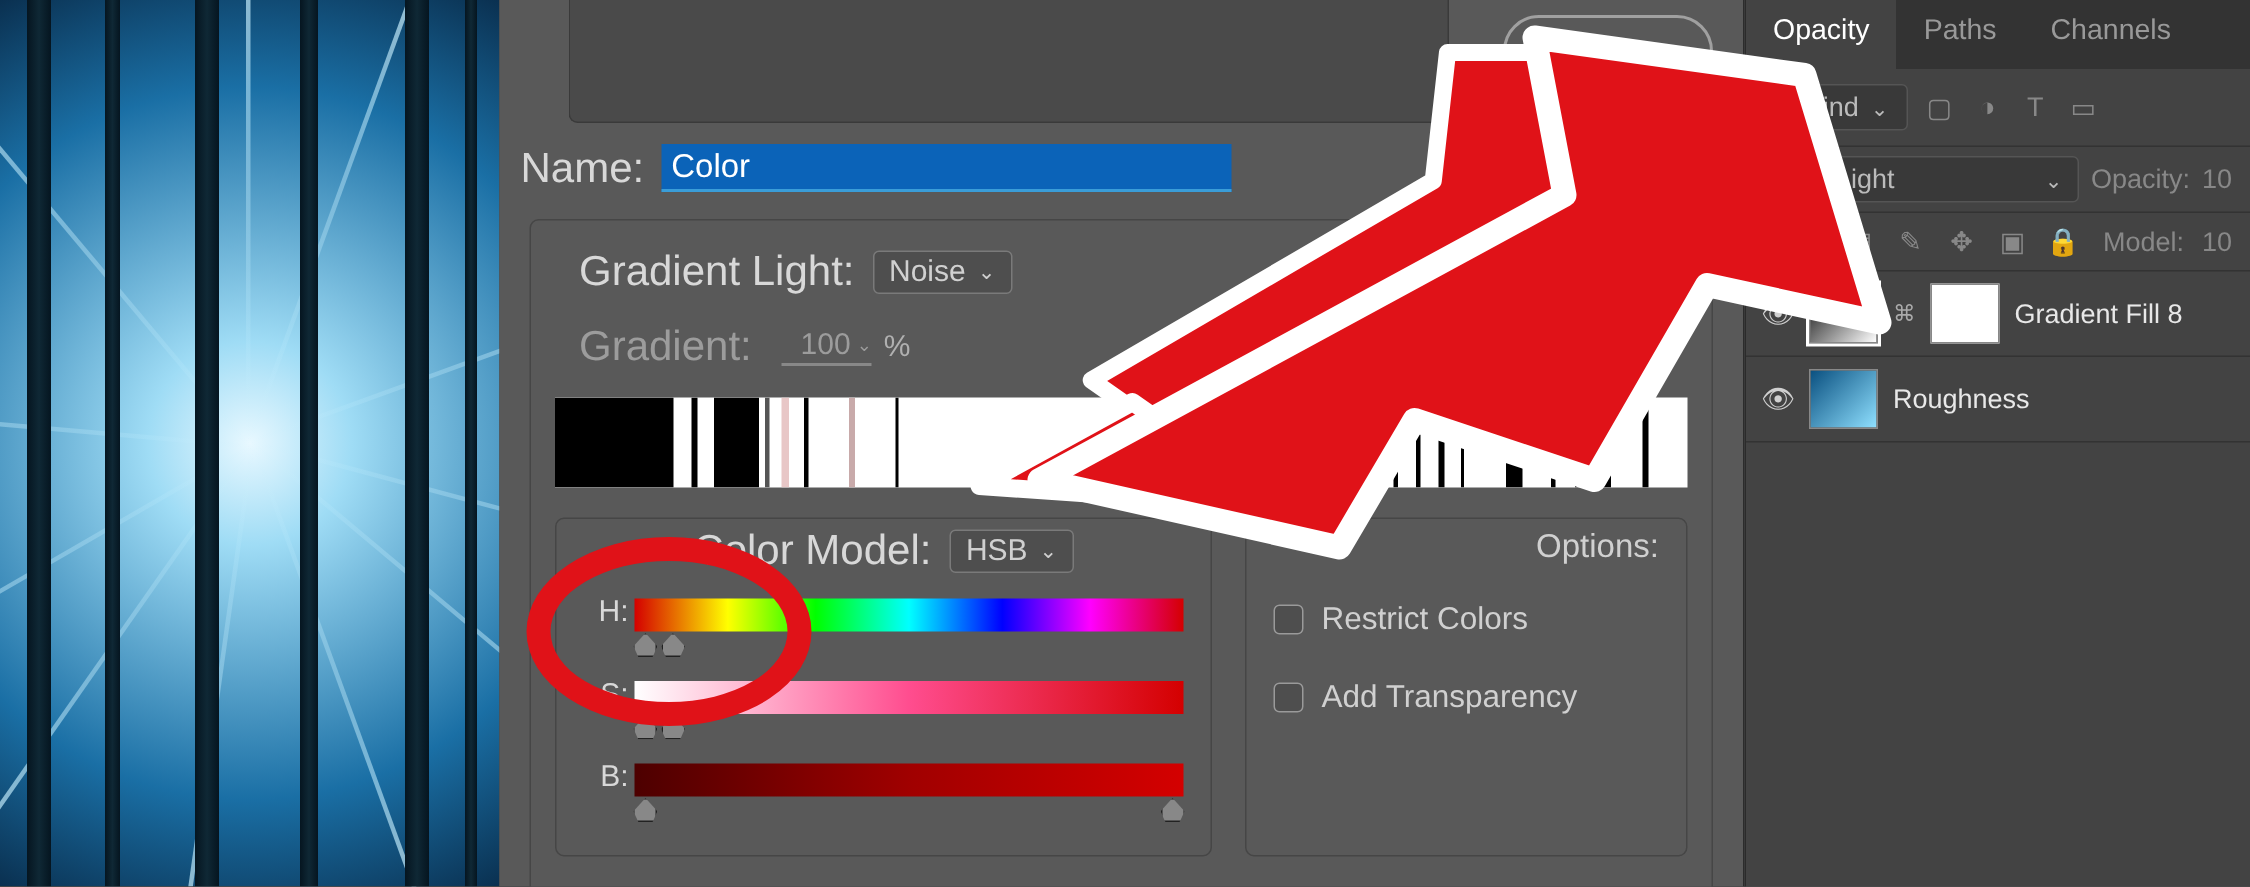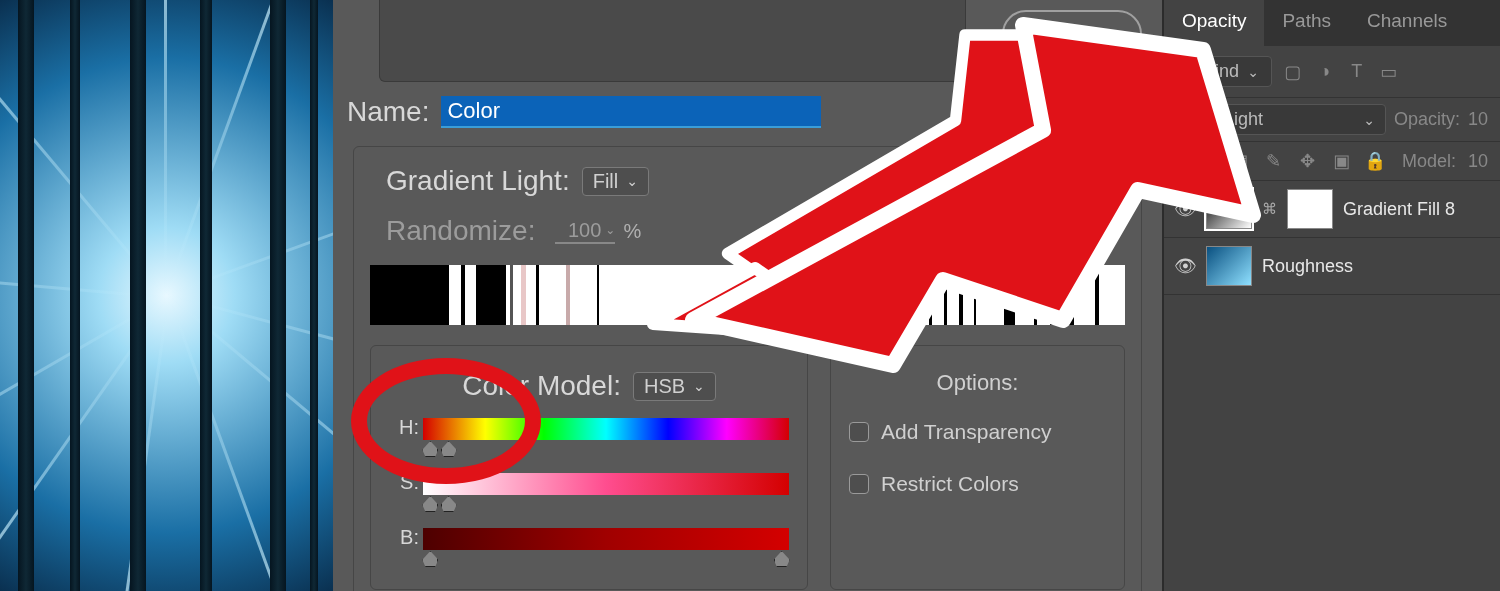--- a/index.html
+++ b/index.html
@@ -19,35 +19,35 @@
 .name-input.hl { background: #0b63b8; color: #fff; padding: 2px 6px; }
 .mainbox { border: 1px solid #464646; border-radius: 6px; padding: 18px 16px 24px; margin-top: 6px; background: #595959; }
 .select-wrap { display: inline-flex; align-items: center; border: 1px solid #7a7a7a; border-radius: 4px; padding: 2px 10px; background: #4e4e4e; cursor: pointer; }
 .chevron { margin-left: 8px; font-size: 14px; }
 .num-field { border-bottom: 2px solid #888; min-width: 60px; display: inline-flex; align-items: center; justify-content: flex-end; margin: 0 8px; }
 .num-field .chevron { font-size: 12px; margin-left: 4px; }
 .pct { color: #b0b0b0; }
 .noise-bar { height: 60px; background: #fff; position: relative; overflow: hidden; margin-top: 10px; margin-bottom: 20px; }
 .noise-bar .stripe { position: absolute; top: 0; bottom: 0; background: #000; }
 .two-col { display: flex; gap: 22px; }
-.colorbox, .optbox { border: 1px solid #464646; border-radius: 6px; padding: 24px 18px 20px; background: #595959; }
+.colorbox, .optbox { border: 1px solid #464646; border-radius: 6px; padding: 5px 18px 20px; background: #595959; }
 .colorbox { flex: 0 0 438px; }
 .optbox { flex: 1; }
 .slabel { width: 30px; text-align: right; color: #d8d8d8; font-size: 20px; margin-right: 4px; }
 .slider-row { display: flex; align-items: flex-start; margin-bottom: 12px; position: relative; }
 .slider-track { flex: 1; height: 22px; position: relative; margin-top: 2px; }
 .h-grad { background: linear-gradient(90deg, #d40000 0%, #ffff00 17%, #00ff00 33%, #00ffff 50%, #0000ff 67%, #ff00ff 83%, #d40000 100%); }
 .s-grad { background: linear-gradient(90deg, #ffffff, #ff4d8f, #d40000); }
 .b-grad { background: linear-gradient(90deg, #4d0000, #a00000, #d40000); }
 .stops-row { height: 18px; position: relative; margin-top: 1px; }
 .stop-handle { position: absolute; width: 16px; height: 16px; top: 0; transform: translateX(-50%); }
 .stop-handle::before { content: ""; position: absolute; inset: 0; background: #888; clip-path: polygon(50% 0, 100% 55%, 80% 100%, 20% 100%, 0 55%); border: 1px solid #222; }
 .cbx { width: 20px; height: 20px; border: 1px solid #9a9a9a; border-radius: 4px; background: #4e4e4e; display: inline-block; margin-right: 12px; flex-shrink: 0; }
 .opt-row { display: flex; align-items: center; margin-bottom: 28px; font-size: 21px; }
-.opt-head { text-align: center; font-size: 22px; margin-bottom: 24px; }
+.opt-head { text-align: right; font-size: 22px; margin-bottom: 24px; }
 .rand-btn { background: #6b6b6b; border: 1px solid #848484; border-radius: 6px; padding: 8px 20px; color: #eee; font-size: 20px; cursor: pointer; }
 .right-panel { width: 337px; background: #434343; border-left: 1px solid #2b2b2b; display: flex; flex-direction: column; }
 .panel-tabs { display: flex; background: #333; height: 46px; }
 .tab { padding: 10px 18px; color: #999; font-size: 19px; cursor: pointer; }
 .tab.active { color: #fff; background: #434343; }
 .filter-row { display: flex; align-items: center; padding: 10px 12px; gap: 10px; }
 .kind-sel { background: #393939; border: 1px solid #555; border-radius: 4px; padding: 4px 12px; color: #bbb; display: inline-flex; align-items: center; font-size: 18px; }
 .filt-ico { width: 22px; height: 22px; display: flex; align-items: center; justify-content: center; color: #888; font-size: 18px; }
 .blend-row { display: flex; align-items: center; padding: 6px 12px; gap: 8px; border-top: 1px solid #333; border-bottom: 1px solid #333; }
 .blend-sel { background: #393939; border: 1px solid #555; border-radius: 4px; padding: 4px 10px; color: #bbb; display: inline-flex; align-items: center; font-size: 18px; flex: 1; max-width: 210px; }
@@ -102,27 +102,27 @@
   <div class="row name">
     <span class="label">Name:</span>
     <span class="name-input hl">Color</span>
   </div>
 
   <div class="mainbox">
 
     <div class="row" style="margin-left:16px">
       <span class="label">Gradient Light:</span>
       <span class="select-wrap">
-        <span>Fill</span>
+        <span>Noise</span>
         <span class="chevron">⌄</span>
       </span>
     </div>
 
     <div class="row" style="margin-left:16px;color:#9c9c9c">
-      <span class="label" style="color:#9c9c9c">Randomize:</span>
+      <span class="label" style="color:#9c9c9c">Gradient:</span>
       <span class="num-field">
         <span>100</span>
         <span class="chevron">⌄</span>
       </span>
       <span class="pct">%</span>
     </div>
 
     <div class="noise-bar">
       <div class="stripe" style="left:0%;width:10.5%"></div>
       <div class="stripe" style="left:12%;width:0.6%"></div>
@@ -191,25 +191,25 @@
               <div class="stop-handle" style="left:98%"></div>
             </div>
           </div>
         </div>
       </div>
 
       <div class="optbox">
         <div class="opt-head">Options:</div>
         <div class="opt-row">
           <span class="cbx"></span>
-          <span>Add Transparency</span>
+          <span>Restrict Colors</span>
         </div>
         <div class="opt-row">
           <span class="cbx"></span>
-          <span>Restrict Colors</span>
+          <span>Add Transparency</span>
         </div>
       </div>
     </div>
   </div>
 
   <div class="red-circle" style="left:18px;top:358px"></div>
   <svg class="red-arrow" style="left:272px;top:-22px" width="640" height="390">
     <path d="M 540 60 L 400 60 L 390 150 L 150 290 L 250 360 L 370 270 L 460 300 L 560 200 L 640 210 Z" fill="#e01218" stroke="#fff" stroke-width="12" stroke-linejoin="round" transform="translate(-20,0) scale(0.95)"></path>
     <path d="M 150 290 L 48 346 L 250 360 Z" fill="#e01218" stroke="#fff" stroke-width="12" stroke-linejoin="round"></path>
 

